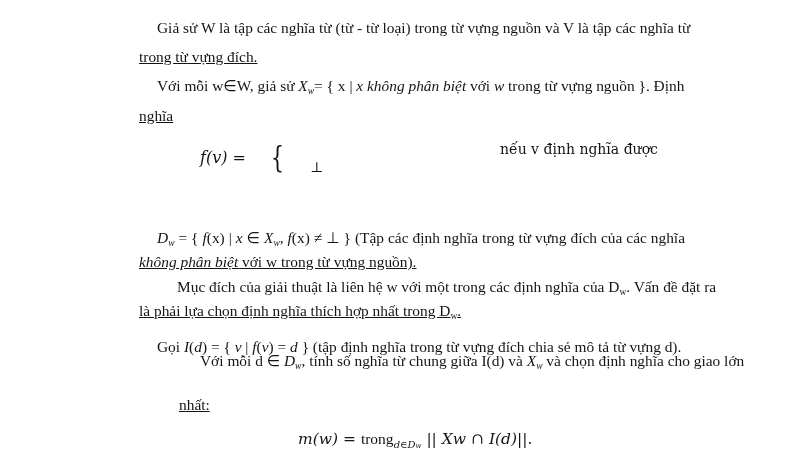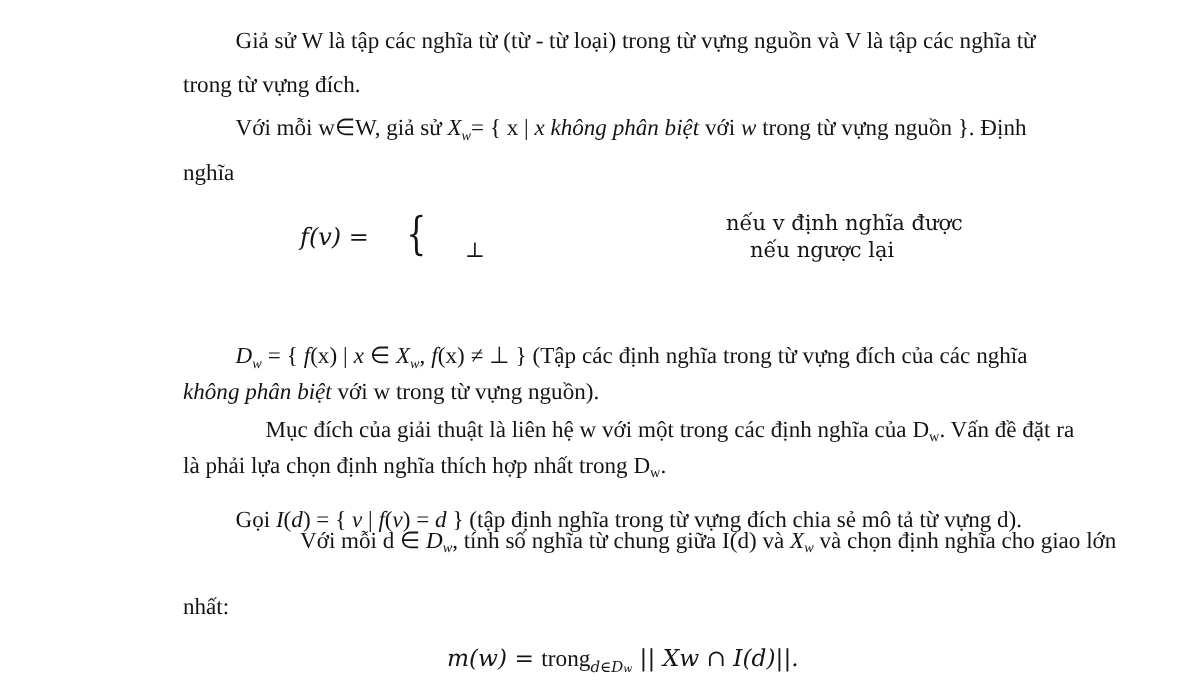--- a/index.html
+++ b/index.html
@@ -3,31 +3,31 @@
 <meta charset="utf-8">
 <style>
   html, body { margin:0; padding:0; }
   body {
     width:800px; height:456px; background:#ffffff; overflow:hidden;
     position:relative; color:#141414;
     font-family:"Liberation Serif", serif; font-size:15.4px;
   }
   .line { position:absolute; white-space:nowrap; line-height:18px; }
   .ind  { left:157px; width:528px; }
-  .plain{ left:122px; }
+  .plain{ left:139px;text-decoration:underline; }
   i, .it { font-style:italic; }
   sub { font-size:9.5px; vertical-align:-3px; line-height:0; }
   .math { font-family:"DejaVu Serif", serif; }
   .cam { font-family:"DejaVu Serif", serif; font-size:14px; }
   .formula1 { position:absolute; left:200px; top:138px; width:460px; height:40px; }
   .formula1 .lhs { position:absolute; left:0; top:10px; font-size:16px; }
   .formula1 .brace { position:absolute; left:68px; top:0px; font-size:30px; line-height:38px; transform:scaleX(0.7); font-family:"DejaVu Serif", serif; }
   .formula1 .c1 { position:absolute; left:78px; top:2px; }
   .formula1 .c2 { position:absolute; left:110px; top:20px; }
-  .formula1 .r1 { position:absolute; left:284px; top:2px; }
+  .formula1 .r1 { position:absolute; left:300px; top:2px; }
   .formula1 .r2 { position:absolute; left:300px; top:20px; }
   .formula2 { position:absolute; left:298px; top:430px; font-size:15.5px; white-space:nowrap; }
   .formula2 sub { font-size:10px; vertical-align:-4px; }
 </style>
 </head>
 <body>
 
 <div>
 
   <div class="line ind" style="top:19px;">
@@ -42,21 +42,20 @@
   </div>
   <div class="line plain" style="top:107px;">
     <span>nghĩa</span>
   </div>
 
   <div class="formula1">
     <span class="lhs math it">f(v) =</span>
     <span class="brace">{</span>
     <span class="line c2 cam">⊥</span>
     <span class="line r1 cam">nếu v định nghĩa được</span>
-    <span class="line r2 cam">nếu ngược lại</span>
   </div>
 
   <div class="line ind" style="top:229px; text-align:justify; text-align-last:justify;">
     <span class="it">D</span><sub class="it">w</sub><span> = { </span><span class="it">f</span><span>(x) | </span><span class="it">x</span><span> ∈ </span><span class="it">X</span><sub class="it">w</sub><span>, </span><span class="it">f</span><span>(x) ≠ ⊥ } (Tập các định nghĩa trong từ vựng đích của các nghĩa</span>
   </div>
   <div class="line plain" style="top:253px;">
     <span class="it">không phân biệt</span><span> với w trong từ vựng nguồn).</span>
   </div>
 
   <div class="line ind" style="top:278px;margin-left:20px;">
@@ -66,21 +65,21 @@
     <span>là phải lựa chọn định nghĩa thích hợp nhất trong D</span><sub>w</sub><span>.</span>
   </div>
 
   <div class="line" style="left:157px; top:338px;">
     <span>Gọi </span><span class="it">I</span><span>(</span><span class="it">d</span><span>) = { </span><span class="it">v</span><span> | </span><span class="it">f</span><span>(</span><span class="it">v</span><span>) = </span><span class="it">d</span><span> } (tập định nghĩa trong từ vựng đích chia sẻ mô tả từ vựng d).</span>
   </div>
 
   <div class="line ind" style="top:352px;margin-left:43px;">
     <span>Với mỗi d ∈ </span><span class="it">D</span><sub class="it">w</sub><span>, tính số nghĩa từ chung giữa I(d) và </span><span class="it">X</span><sub class="it">w</sub><span> và chọn định nghĩa cho giao lớn</span>
   </div>
-  <div class="line plain" style="top:396px;">
+  <div class="line plain" style="top:396px;margin-left:40px;">
     <span>nhất:</span>
   </div>
 
   <div class="formula2">
     <span class="it math">m(w) = </span><span>trong</span><sub class="it math"><span>d∈D</span><span style="font-size:7px;">w</span></sub><span class="it math"> || Xw  ∩ I(d)||.</span>
   </div>
 
 </div>
 
 </body></html>

